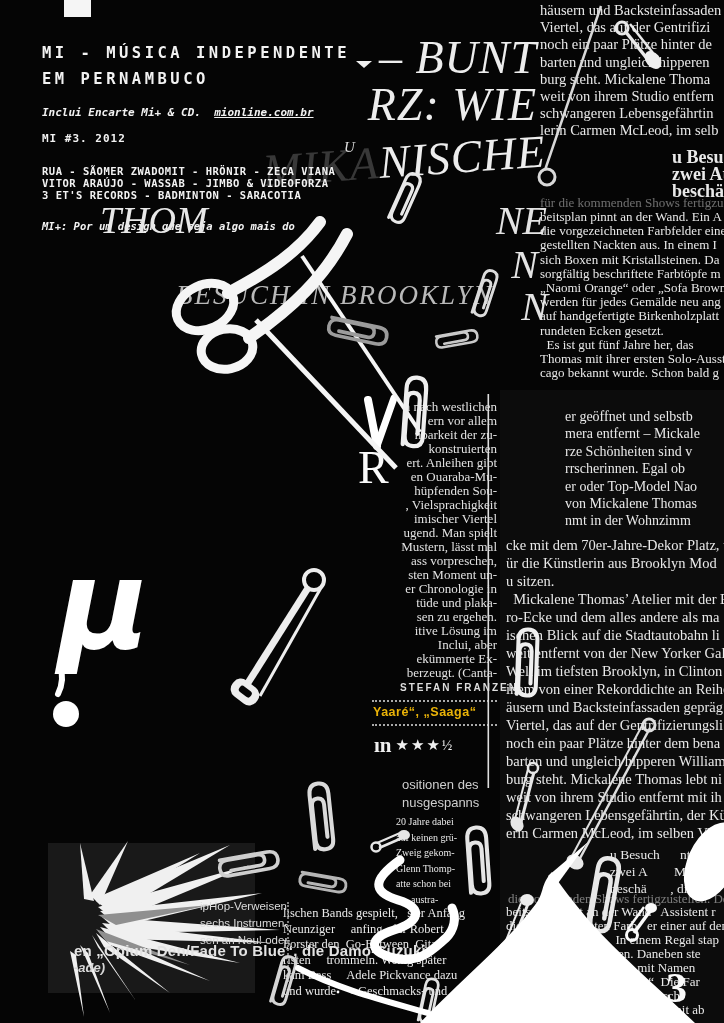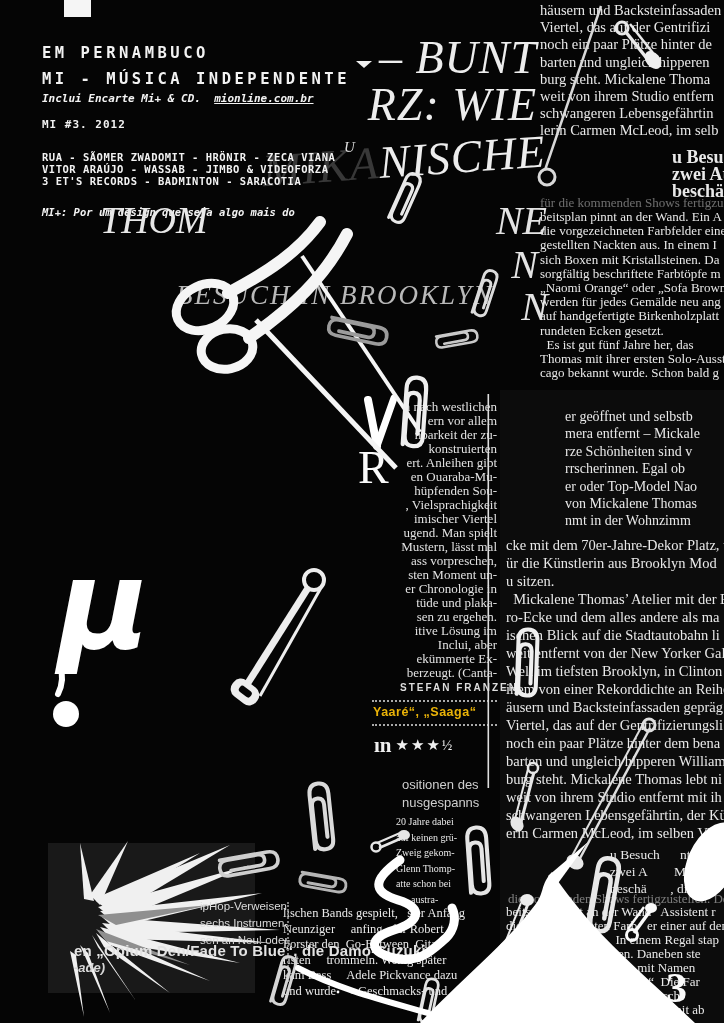--- a/index.html
+++ b/index.html
@@ -3,21 +3,21 @@
 <meta charset="utf-8">
 <style>
   html,body{margin:0;padding:0;background:#000;}
   #page{position:relative;width:724px;height:1023px;background:#050505;overflow:hidden;
         font-family:"Liberation Serif",serif;color:#e9e9e9;}
   .abs{position:absolute;}
   .line{white-space:pre;}
   
   #masthead{left:42px;top:40px;color:#f2f2f2;}
   .mh-title{font:700 15.5px/26px "DejaVu Sans Mono",monospace;letter-spacing:3.5px;white-space:pre;}
-  .mh-sub{font:700 italic 11px/14px "DejaVu Sans Mono",monospace;white-space:pre;}
+  .mh-sub{margin-top:14px;font:700 italic 11px/14px "DejaVu Sans Mono",monospace;white-space:pre;}
   .mh-sub .lnk{text-decoration:underline;font-style:italic;color:#f2f2f2;}
   .mh-issue{margin-top:12px;font:700 11px/13px "DejaVu Sans Mono",monospace;letter-spacing:1px;}
   .mh-artists{margin-top:20px;font:700 10.5px/12.2px "DejaVu Sans Mono",monospace;letter-spacing:.5px;}
   .mh-tag{margin-top:18px;font:700 italic 10.5px/12.5px "DejaVu Sans Mono",monospace;}
   
   #display{right:187px;top:34px;text-align:right;font:italic 46px/47px "Liberation Serif",serif;
            color:#ededed;letter-spacing:1px;}
   #display .ghost{opacity:.22;}
   #display .l3{transform:rotate(-4deg) translateX(8px);transform-origin:right center;display:inline-block;}
   #thom{left:100px;top:198px;width:157px;height:48px;overflow:hidden;
@@ -92,22 +92,22 @@
     </g>
     <g fill="#8f8f8f">
       <polygon points="58,80 170,70 76,90"></polygon>
       <polygon points="56,94 150,130 66,106"></polygon>
     </g>
   </svg>
 
   <div class="abs" id="corner-rect"></div>
 
   <div class="abs" id="masthead">
+    <div class="mh-title">MI - MÚSICA INDEPENDENTE</div>
     <div class="mh-title">EM PERNAMBUCO</div>
-    <div class="mh-title">MI - MÚSICA INDEPENDENTE</div>
     <div class="mh-sub"><span>Inclui Encarte Mi+ &amp; CD.  </span><span class="lnk">mionline.com.br</span></div>
     <div class="mh-issue">MI #3. 2012</div>
     <div class="mh-artists">
         <div class="line">RUA - SÃOMER ZWADOMIT - HRÖNIR - ZECA VIANA</div>
         <div class="line">VITOR ARAÚJO - WASSAB - JIMBO &amp; VIDEOFORZA</div>
         <div class="line">3 ET'S RECORDS - BADMINTON - SARACOTIA</div>
       </div>
     <div class="mh-tag">
         <div class="line">MI+: Por um design que seja algo mais do</div>
       </div>

